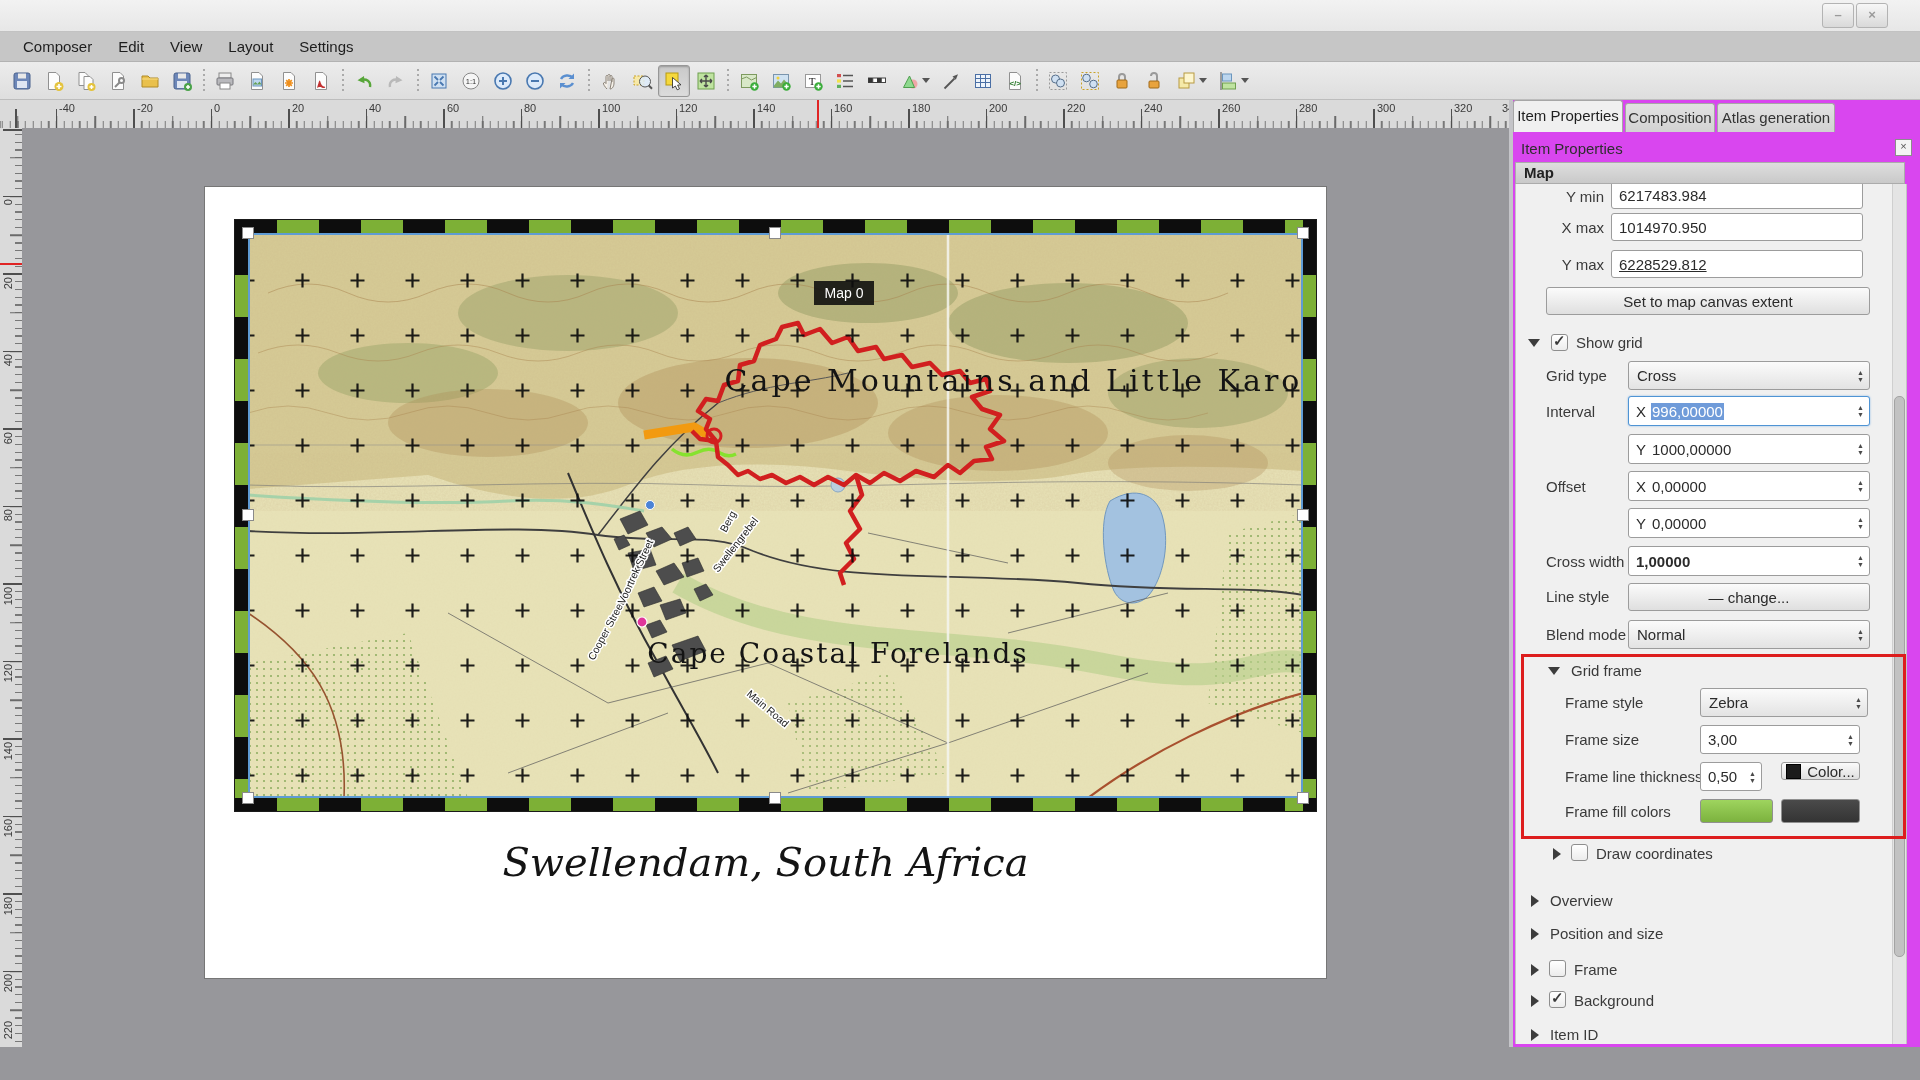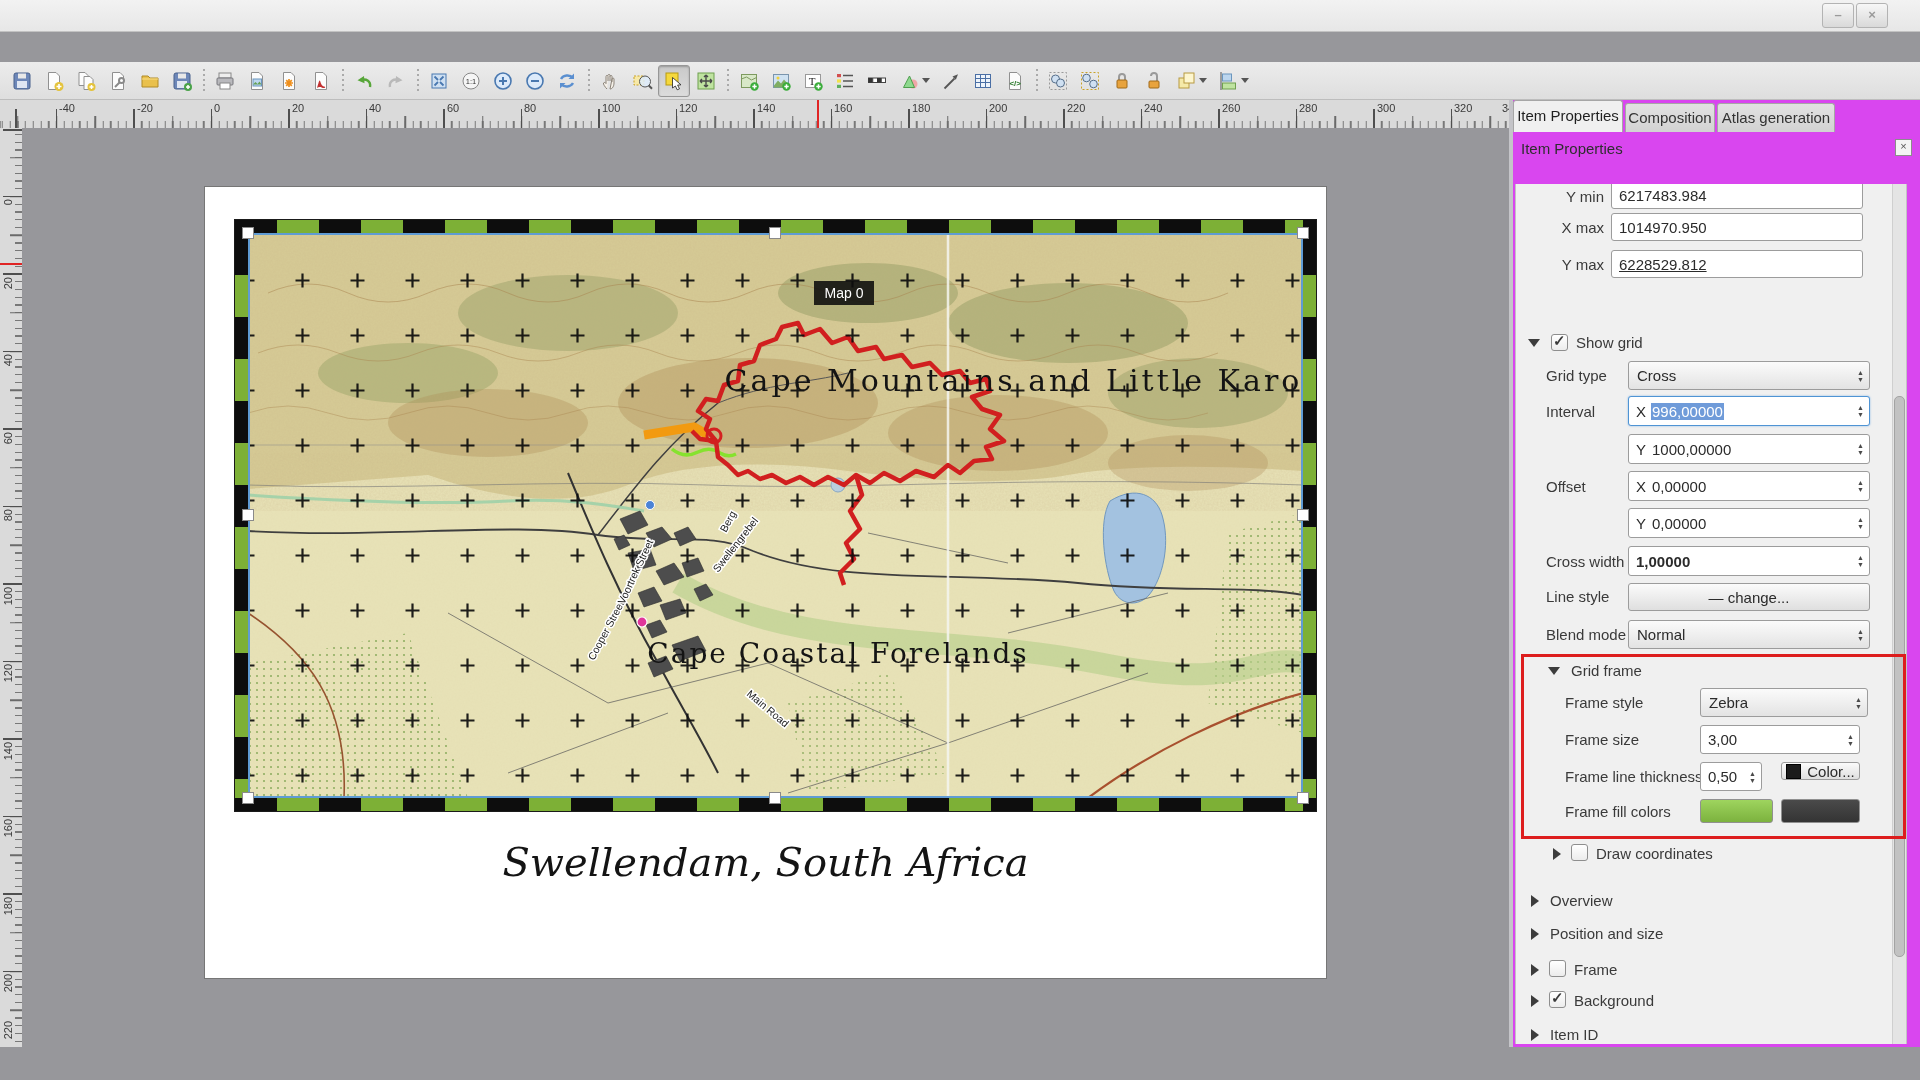--- a/index.html
+++ b/index.html
@@ -112,20 +112,27 @@
 </head>
 <body>
 
 <div id="app">
 
   <div id="titlebar">
     <div class="winbtn" style="right:66px;">–</div>
     <div class="winbtn" style="right:32px;">×</div>
   </div>
 
+  <div id="menubar">
+    <span class="menuitem">Composer</span>
+    <span class="menuitem">Edit</span>
+    <span class="menuitem">View</span>
+    <span class="menuitem">Layout</span>
+    <span class="menuitem">Settings</span>
+  </div>
 
   <div id="toolbar">
     <span class="tb">
         <svg width="22" height="22">
           <rect x="3" y="3" width="16" height="16" rx="2" fill="#6d87b8" stroke="#49618c"></rect>
           <rect x="7" y="3.5" width="8" height="5" fill="#e8e8e8"></rect>
           <rect x="6" y="11" width="10" height="7" fill="#dfe6f2"></rect>
         </svg>
       </span>
     <span class="tb">
@@ -533,29 +540,31 @@
 
   <div id="splitter"></div>
 
   <div id="panel">
     <div class="tab on" style="left:0;top:0;width:110px;height:32px;line-height:30px;">Item Properties</div>
     <div class="tab" style="left:112px;top:3px;width:90px;height:29px;line-height:27px;">Composition</div>
     <div class="tab" style="left:204px;top:3px;width:118px;height:29px;line-height:27px;">Atlas generation</div>
 
     <div id="panel-title">Item Properties</div>
     <div class="xbox" style="right:8px;top:39px;">×</div>
+    <div id="map-bar">Map</div>
 
     <div id="panel-content">
 
       <span class="plabel" style="left:0;top:4px;width:88px;text-align:right;">Y min</span>
       <div class="pinput" style="left:95px;top:-3px;width:252px;">6217483.984</div>
       <span class="plabel" style="left:0;top:35px;width:88px;text-align:right;">X max</span>
       <div class="pinput" style="left:95px;top:29px;width:252px;">1014970.950</div>
       <span class="plabel" style="left:0;top:72px;width:88px;text-align:right;">Y max</span>
       <div class="pinput" style="left:95px;top:66px;width:252px;text-decoration:underline;">6228529.812</div>
+      <div class="pbtn" style="left:30px;top:103px;width:324px;">Set to map canvas extent</div>
 
       <span class="tri-d" style="left:12px;top:155px;"></span>
       <span class="cb on" style="left:35px;top:150px;"></span>
       <span class="plabel" style="left:60px;top:150px;">Show grid</span>
 
       <span class="plabel" style="left:30px;top:183px;">Grid type</span>
       <div class="combo" style="left:112px;top:177px;width:242px;">
         <span>Cross</span>
           <span class="ud"></span>
       </div>

